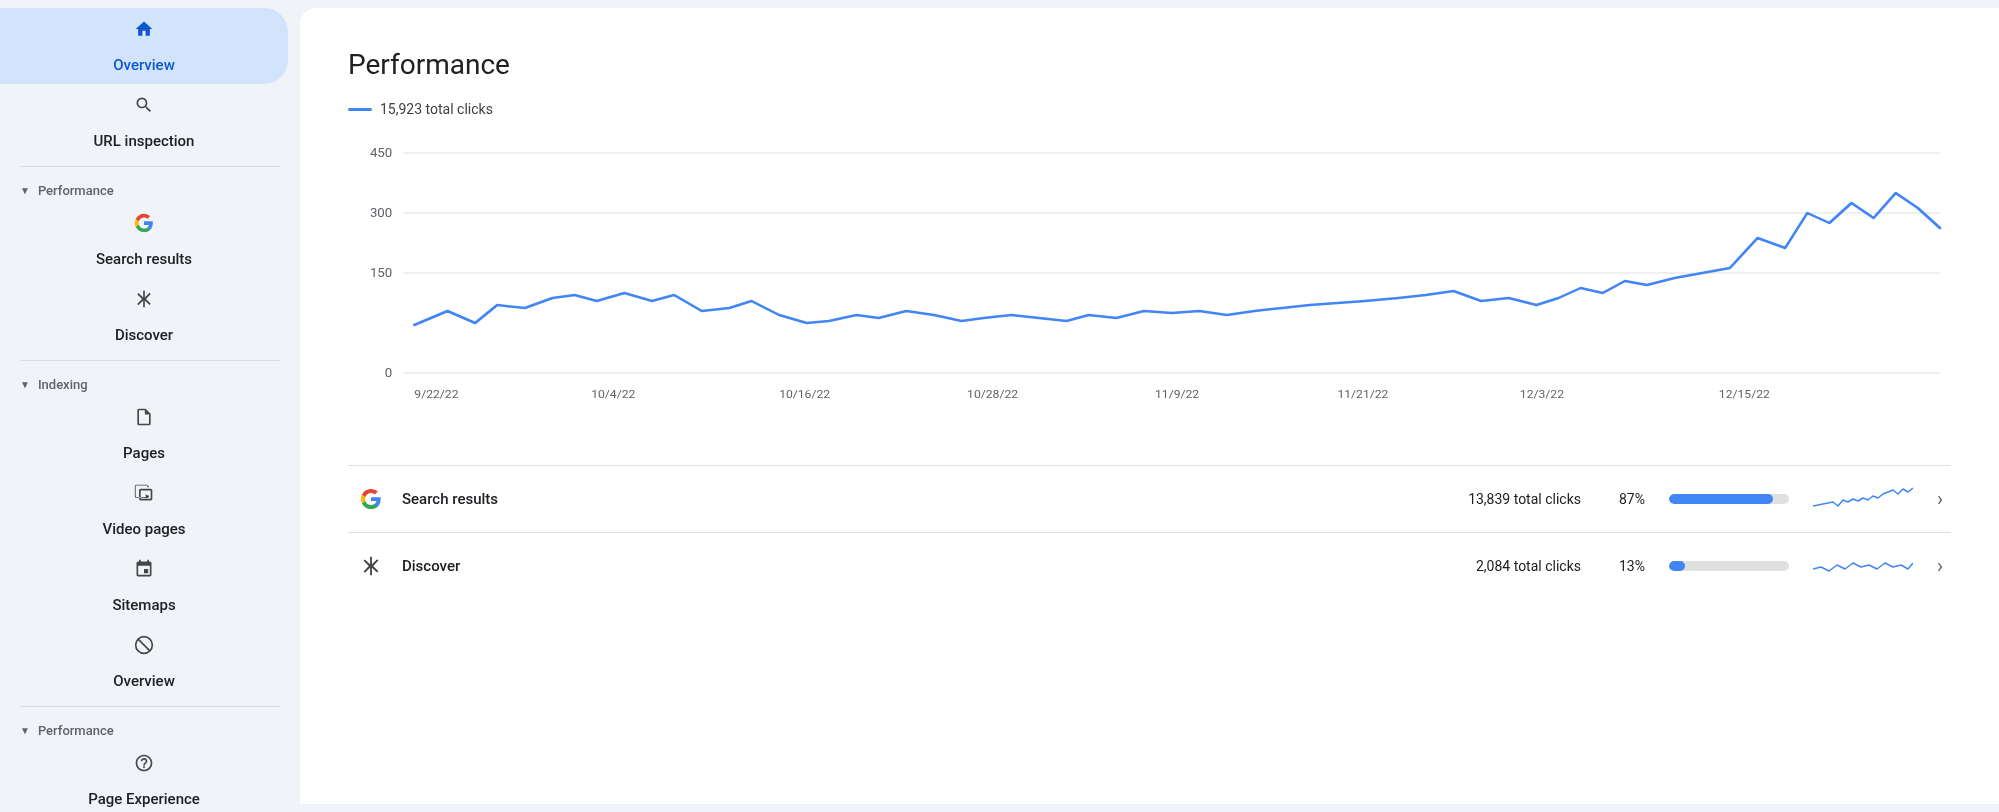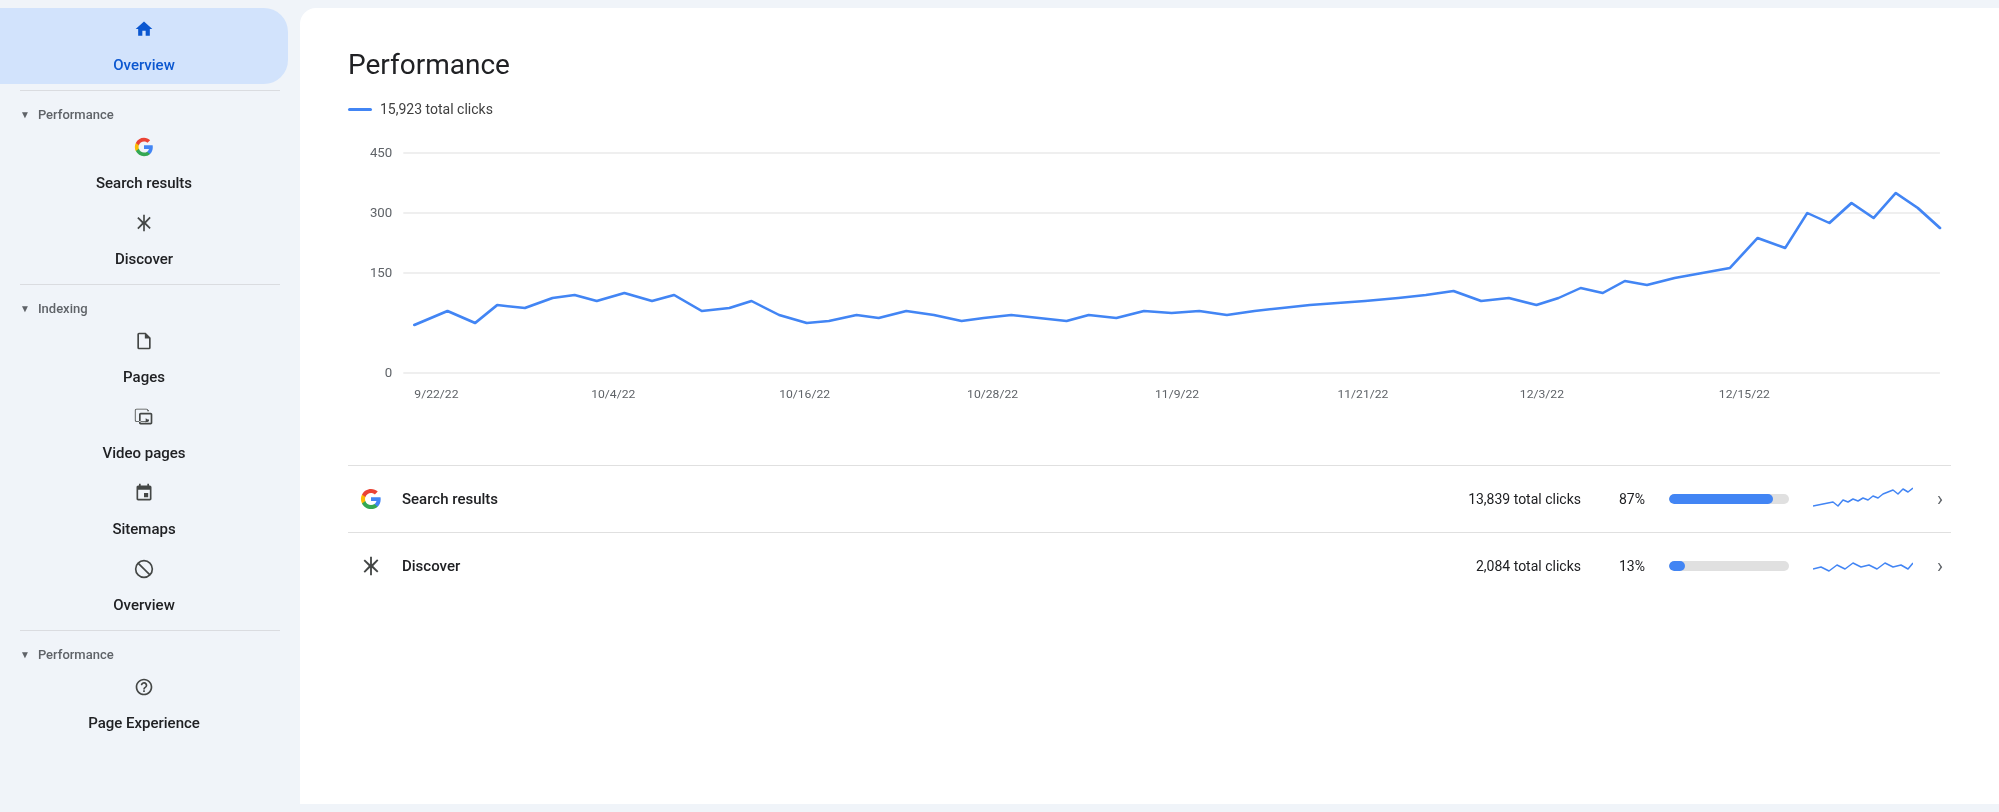--- a/index.html
+++ b/index.html
@@ -201,20 +201,28 @@
 
   <div class="sidebar-item active">
     <span class="icon-shape">
       <svg width="20" height="20" viewBox="0 0 24 24" fill="#0b57d0">
         <path d="M10 20v-6h4v6h5v-8h3L12 3 2 12h3v8z"></path>
       </svg>
     </span>
     <span>Overview</span>
   </div>
 
+  <div class="sidebar-item">
+    <span class="icon-shape">
+      <svg width="20" height="20" viewBox="0 0 24 24" fill="#444746">
+        <path d="M15.5 14h-.79l-.28-.27A6.47 6.47 0 0 0 16 9.5 6.5 6.5 0 1 0 9.5 16c1.61 0 3.09-.59 4.23-1.57l.27.28v.79l5 4.99L20.49 19l-4.99-5zm-6 0C7.01 14 5 11.99 5 9.5S7.01 5 9.5 5 14 7.01 14 9.5 11.99 14 9.5 14z"></path>
+      </svg>
+    </span>
+    <span>URL inspection</span>
+  </div>
 
   <hr class="sidebar-divider">
 
   <div class="sidebar-section-label">
     <span class="collapse-arrow">▼</span>
     <span>Performance</span>
   </div>
 
   <div class="sidebar-item">
     <span class="icon-shape">

